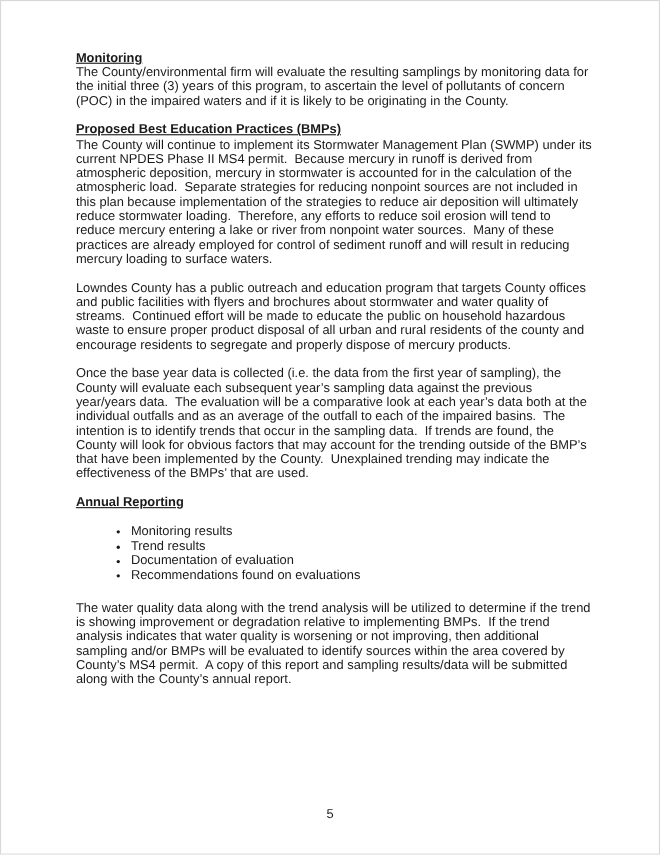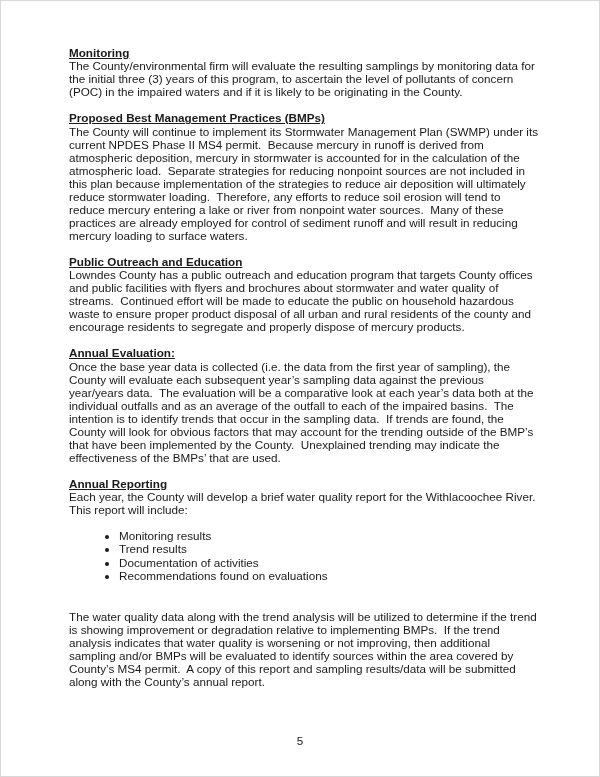--- a/index.html
+++ b/index.html
@@ -33,21 +33,21 @@
   }
   ul.bullets {
     margin: 13px 0 13px 0;
     padding-left: 50px;
     list-style: disc outside;
   }
   ul.bullets li {
     font-size: 11.7px;
     line-height: 13.4px;
   }
-  .closing { margin-top: 27px; }
+  .closing { margin-top: 16px; }
   .page-number {
     position: absolute;
     left: 0;
     top: 733px;
     width: 100%;
     text-align: center;
     font-size: 11.7px;
     line-height: 13.4px;
   }
 </style>
@@ -55,44 +55,41 @@
 <body>
 
 <div class="page">
 
   <section class="doc-section">
     <h2 class="heading">Monitoring</h2>
     <p class="body-text">The County/environmental firm will evaluate the resulting samplings by monitoring data for the initial three (3) years of this program, to ascertain the level of pollutants of concern (POC) in the impaired waters and if it is likely to be originating in the County.</p>
   </section>
 
   <section class="doc-section">
-    <h2 class="heading">Proposed Best Management Practices (BMPs)</h2>
+    <h2 class="heading">Proposed Best Education Practices (BMPs)</h2>
     <p class="body-text">The County will continue to implement its Stormwater Management Plan (SWMP) under its current NPDES Phase II MS4 permit.  Because mercury in runoff is derived from atmospheric deposition, mercury in stormwater is accounted for in the calculation of the atmospheric load.  Separate strategies for reducing nonpoint sources are not included in this plan because implementation of the strategies to reduce air deposition will ultimately reduce stormwater loading.  Therefore, any efforts to reduce soil erosion will tend to reduce mercury entering a lake or river from nonpoint water sources.  Many of these practices are already employed for control of sediment runoff and will result in reducing mercury loading to surface waters.</p>
   </section>
 
   <section class="doc-section">
-    <h2 class="heading">Public Outreach and Education</h2>
     <p class="body-text">Lowndes County has a public outreach and education program that targets County offices and public facilities with flyers and brochures about stormwater and water quality of streams.  Continued effort will be made to educate the public on household hazardous waste to ensure proper product disposal of all urban and rural residents of the county and encourage residents to segregate and properly dispose of mercury products.</p>
   </section>
 
   <section class="doc-section">
-    <h2 class="heading">Annual Evaluation:</h2>
     <p class="body-text">Once the base year data is collected (i.e. the data from the first year of sampling), the County will evaluate each subsequent year’s sampling data against the previous year/years data.  The evaluation will be a comparative look at each year’s data both at the individual outfalls and as an average of the outfall to each of the impaired basins.  The intention is to identify trends that occur in the sampling data.  If trends are found, the County will look for obvious factors that may account for the trending outside of the BMP’s that have been implemented by the County.  Unexplained trending may indicate the effectiveness of the BMPs’ that are used.</p>
   </section>
 
 
   <section class="doc-section">
     <h2 class="heading">Annual Reporting</h2>
-    <p class="body-text">Each year, the County will develop a brief water quality report for the Withlacoochee River.  This report will include:</p>
   </section>
 
   <ul class="bullets">
     <li>Monitoring results</li>
     <li>Trend results</li>
-    <li>Documentation of activities</li>
+    <li>Documentation of evaluation</li>
     <li>Recommendations found on evaluations</li>
   </ul>
 
   <p class="body-text closing">The water quality data along with the trend analysis will be utilized to determine if the trend is showing improvement or degradation relative to implementing BMPs.  If the trend analysis indicates that water quality is worsening or not improving, then additional sampling and/or BMPs will be evaluated to identify sources within the area covered by County’s MS4 permit.  A copy of this report and sampling results/data will be submitted along with the County’s annual report.</p>
 
   <div class="page-number">5</div>
 
 </div>
 
 </body></html>

